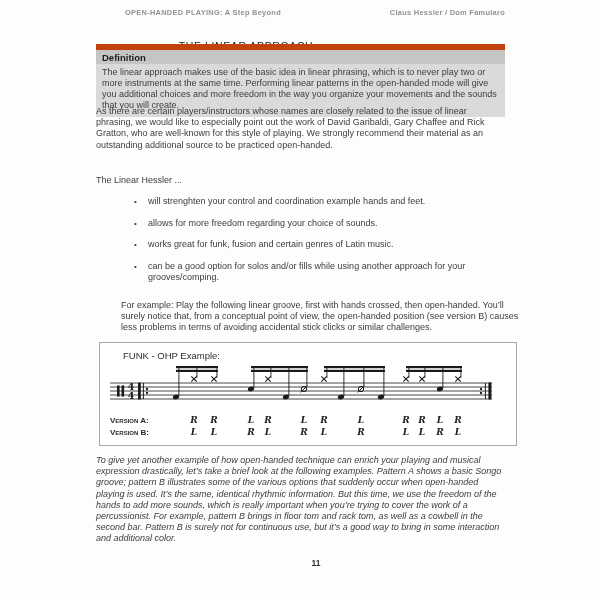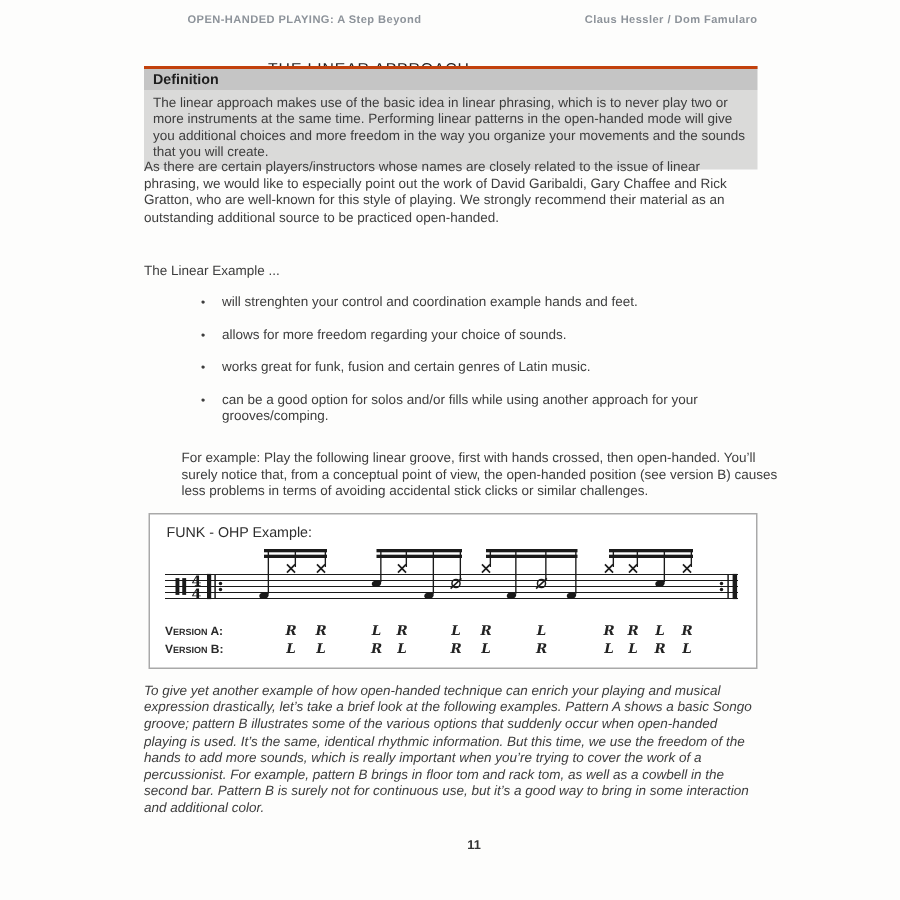--- a/index.html
+++ b/index.html
@@ -13,38 +13,38 @@
     left:96px;top:8px;width:409px;display:flex;justify-content:space-between;
     font-size:7.4px;font-weight:bold;color:#8d939a;letter-spacing:.3px;
   }
   .running-header .lft{margin-left:29px;}
   .page-title{
     left:0;top:27px;width:492px;text-align:center;
     font-size:10.5px;font-weight:normal;color:#222;letter-spacing:.6px;margin-top:13px;
   }
   .definition{left:96px;top:44px;width:409px;}
   .def-heading{
-    background:#c5c5c5;border-top:2px solid #c2410c;
+    background:#c5c5c5;border-top:6px solid #c2410c;
     font-size:9.5px;font-weight:bold;color:#1d1d1d;
     padding:2px 6px 1px 6px;
   }
   .def-body{
     background:#dadad9;font-size:9px;line-height:10.9px;
     padding:3px 6px 6px 6px;
   }
   .bodytext{font-size:9px;line-height:11.2px;width:409px;left:96px;margin:0;}
   .p-intro{top:106px;}
   .p-lead{top:175px;}
   .bullet-list{left:96px;top:196px;width:409px;list-style:none;margin:0;padding:0;}
   .bullet-list li{display:flex;margin-bottom:10.5px;font-size:9px;line-height:11.2px;}
   .bullet-list .dot{width:14px;margin-left:38px;flex:none;font-size:8px;}
   .p-example{top:300px;margin-left:25px;}
   .notation-box{
     left:99px;top:342px;width:404px;height:102px;
-    border:1px solid #a9a9a9;background:#fff;
+    border:1px solid #a9a9a9;background:#fff;padding-left:12px;
   }
   .notation-label{font-size:9.5px;color:#2e2e2e;margin:7px 0 0 11px;}
   .notation-svg{position:absolute;left:0;top:18px;width:404px;height:82px;}
   .p-closing{top:455px;font-style:italic;}
   .page-number{
     left:16px;top:558px;width:600px;text-align:center;
     font-size:8.5px;font-weight:bold;color:#333;
   }
 </style>
 </head>
@@ -59,21 +59,21 @@
 
   <div class="abs page-title">THE LINEAR APPROACH</div>
 
   <section class="abs definition">
     <div class="def-heading">Definition</div>
     <div class="def-body">The linear approach makes use of the basic idea in linear phrasing, which is to never play two or more instruments at the same time. Performing linear patterns in the open-handed mode will give you additional choices and more freedom in the way you organize your movements and the sounds that you will create.</div>
   </section>
 
   <p class="abs bodytext p-intro">As there are certain players/instructors whose names are closely related to the issue of linear phrasing, we would like to especially point out the work of David Garibaldi, Gary Chaffee and Rick Gratton, who are well-known for this style of playing. We strongly recommend their material as an outstanding additional source to be practiced open-handed.</p>
 
-  <p class="abs bodytext p-lead">The Linear Example ...</p>
+  <p class="abs bodytext p-lead">The Linear Hessler ...</p>
 
   <ul class="abs bullet-list" id="bullet-list">
       <li>
         <span class="dot">•</span>
         <span>will strenghten your control and coordination example hands and feet.</span>
       </li>
       <li>
         <span class="dot">•</span>
         <span>allows for more freedom regarding your choice of sounds.</span>
       </li>

